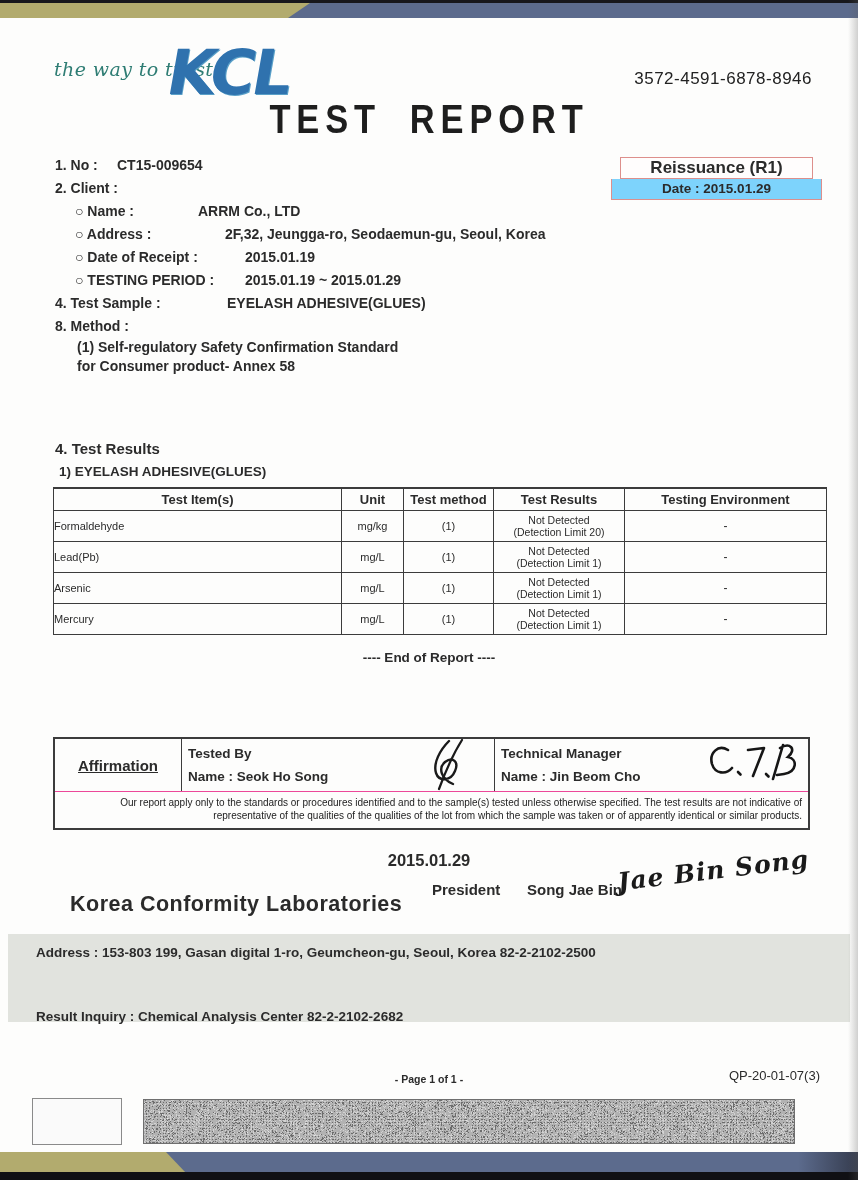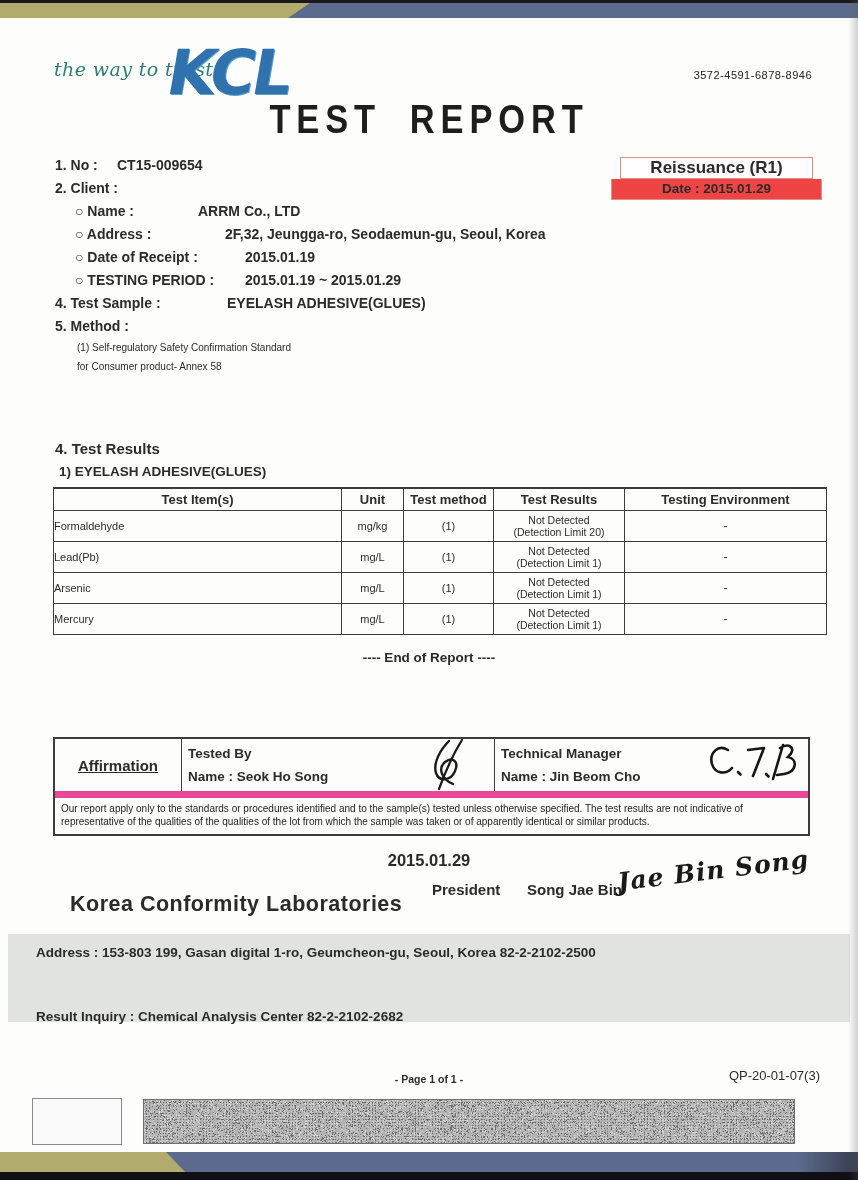--- a/index.html
+++ b/index.html
@@ -17,37 +17,37 @@
         background:linear-gradient(to right,rgba(20,20,25,0),rgba(20,20,25,.55));}
   .bottomline{position:absolute;left:0;top:1172px;width:858px;height:8px;background:#101014;}
   .edge-shade{position:absolute;right:0;top:0;width:10px;height:1180px;
         background:linear-gradient(to right,rgba(90,90,90,0),rgba(90,90,90,.28));}
   
   .tagline{position:absolute;left:54px;top:58px;font-family:"DejaVu Serif",serif;font-style:italic;
         font-size:19px;color:#2f7d74;letter-spacing:.4px;}
   .kcl{position:absolute;left:168px;top:42px;font-family:"DejaVu Sans",sans-serif;font-weight:900;
         font-size:62px;line-height:1;color:#2f72ae;transform:skewX(-10deg);letter-spacing:-3px;
         text-shadow:1px 1px 0 #5aa0c8;}
-  .refnum{position:absolute;right:46px;top:69px;font-size:11px;letter-spacing:.5px;color:#222;}
+  .refnum{position:absolute;right:46px;top:69px;font-size:17px;letter-spacing:.5px;color:#222;}
   .title{position:absolute;left:0;top:96px;width:858px;text-align:center;font-size:41px;
         font-weight:700;letter-spacing:7px;word-spacing:16px;color:#1e1e1e;transform:scaleX(.84);}
   
   .reissue{position:absolute;left:611px;top:157px;width:211px;}
   .reissue .r1{margin:0 9px;border:1px solid #dd8f8c;height:20px;line-height:20px;text-align:center;
         font-size:17px;font-weight:600;background:#fffdfd;}
   .reissue .r2{border:1px solid #dd8f8c;border-top:none;height:20px;line-height:20px;text-align:center;
-        font-size:13.5px;font-weight:600;background:#ef4444;}
+        font-size:13.5px;font-weight:600;background:#7dd3fc;}
   
   .info{position:absolute;left:55px;top:154px;width:560px;font-size:14px;font-weight:600;}
   .iline{display:flex;height:23px;line-height:23px;white-space:nowrap;}
   .iline .lab{flex:0 0 auto;}
   .ind{padding-left:20px;}
   .w62{width:62px;} .w123{width:123px;} .w150{width:150px;} .w170{width:170px;}
   .w212{width:212px;} .w172{width:172px;}
-  .method-line{height:19px;line-height:19px;font-size:10px;font-weight:400;padding-left:22px;white-space:nowrap;}
+  .method-line{height:19px;line-height:19px;font-size:14px;font-weight:700;padding-left:22px;white-space:nowrap;}
   
   .sec6{position:absolute;left:55px;top:440px;font-size:15px;font-weight:700;}
   .sec6sub{position:absolute;left:47px;top:464px;font-size:13.5px;font-weight:600;margin-left:12px;}
   table.results{position:absolute;left:53px;top:487px;width:773px;border-collapse:collapse;table-layout:fixed;}
   table.results th,table.results td{border:1px solid #3c3c3c;padding:0;}
   table.results th{height:21px;font-size:13px;font-weight:600;text-align:center;border-top:2px solid #3c3c3c;}
   table.results td{height:30px;}
   td.item{font-size:11px;font-weight:500;text-align:left;padding-left:5px;}
   td.ctr{font-size:11px;font-weight:500;text-align:center;}
   td.res div{font-size:10.5px;line-height:12px;text-align:center;font-weight:500;}
@@ -57,22 +57,22 @@
   .affir{position:absolute;left:53px;top:737px;width:753px;border:2px solid #3c3c3c;}
   .affrow1{display:flex;height:52px;}
   .affcell{border-right:1px solid #3c3c3c;}
   .c-affirmation{width:126px;display:flex;align-items:center;justify-content:center;
         font-size:15px;font-weight:600;text-decoration:underline;}
   .c-tested{width:306px;position:relative;padding:3px 0 0 6px;}
   .c-manager{flex:1;border-right:none;position:relative;padding:3px 0 0 6px;}
   .affline{height:23px;line-height:23px;font-size:13.5px;font-weight:600;white-space:nowrap;}
   .sig-song{position:absolute;right:18px;top:-4px;}
   .sig-cjb{position:absolute;right:8px;top:2px;}
-  .disclaimer{border-top:7px solid #ec4899;padding:4px 6px 6px 6px;font-size:10px;line-height:13px;
-        font-weight:500;color:#222;}
+  .disclaimer{border-top:1px solid #ec4899;padding:4px 6px 6px 6px;font-size:10px;line-height:13px;
+        font-weight:500;color:#222;text-align:right;}
   
   .sodate{position:absolute;left:0;top:851px;width:858px;text-align:center;font-size:16.5px;font-weight:600;}
   .labname{position:absolute;left:70px;top:876px;font-size:21.5px;font-weight:700;letter-spacing:.5px;margin-top:16px;}
   .president{position:absolute;left:432px;top:881px;font-size:15px;font-weight:600;}
   .presname{position:absolute;left:527px;top:881px;font-size:15px;font-weight:600;}
   .sig-jbs{position:absolute;left:617px;top:856px;font-family:"DejaVu Serif",serif;font-style:italic;
         font-weight:700;font-size:25px;transform:rotate(-7deg);letter-spacing:1px;color:#1a1a1a;}
   
   .addrband{position:absolute;left:8px;top:934px;width:842px;height:88px;background:#e1e3de;}
   .addrband .l1{position:absolute;left:28px;top:11px;font-size:13.5px;font-weight:600;white-space:nowrap;}
@@ -124,21 +124,21 @@
     </div>
     <div class="iline ind">
       <span class="lab w170">○ TESTING PERIOD :</span>
       <span>2015.01.19 ~ 2015.01.29</span>
     </div>
     <div class="iline">
       <span class="lab w172">4. Test Sample :</span>
       <span>EYELASH ADHESIVE(GLUES)</span>
     </div>
     <div class="iline">
-      <span class="lab">5. Method :</span>
+      <span class="lab">8. Method :</span>
     </div>
     <div class="method-line">(1) Self-regulatory Safety Confirmation Standard</div>
     <div class="method-line">for Consumer product- Annex 58</div>
   </div>
 
   <div class="sec6">4. Test Results</div>
   <div class="sec6sub">1) EYELASH ADHESIVE(GLUES)</div>
 
   <table class="results">
     <colgroup>

